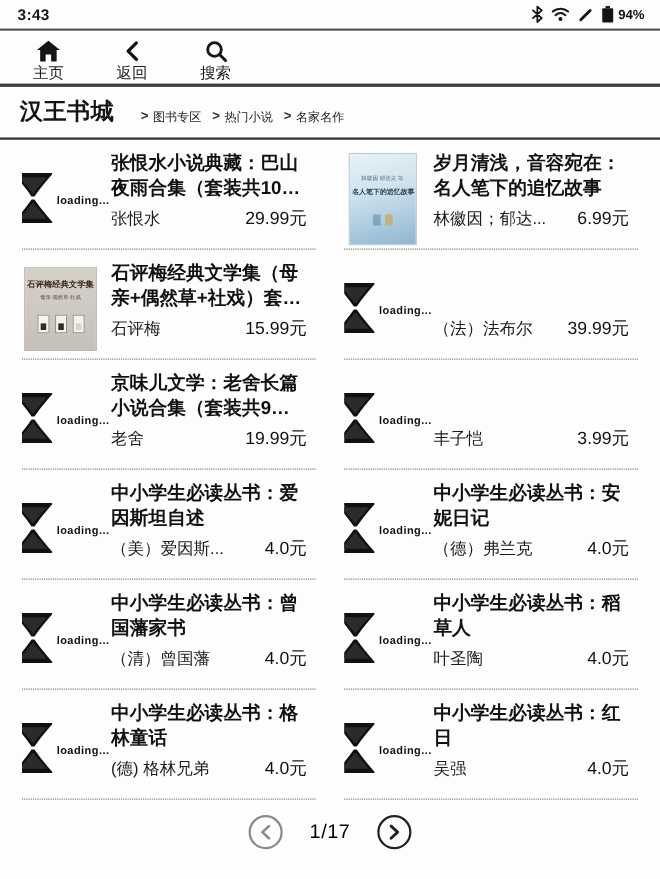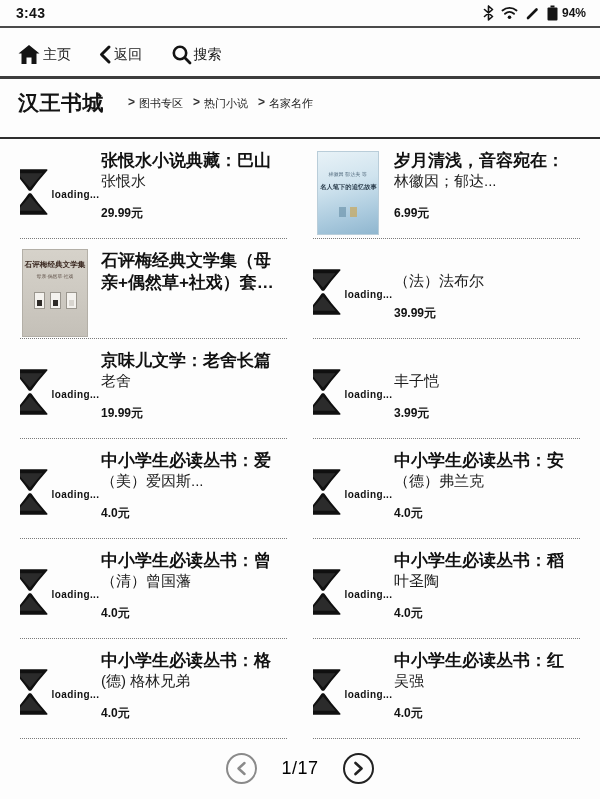--- a/index.html
+++ b/index.html
@@ -32,35 +32,35 @@
     height: 51px;
     display: flex;
     align-items: center;
     padding: 0 6px;
     border-bottom: 3px solid #3d3d3d;
     background: #fdfdfd;
   }
   .tool-btn {
     width: 76px;
     display: flex;
-    flex-direction: row;
-    align-items: center;
-    justify-content: center;
+    flex-direction: column;
+    align-items: center;
+    justify-content: flex-end;
     gap: 2px;
     background: none; border: none; cursor: pointer;
     padding-top: 4px;
   }
   .tool-btn svg { display: block; }
   .tool-label { font-size: 14px; color: #1a1a1a; line-height: 1; }
 
   
   .breadcrumb-row {
-    height: 60px;
-    display: flex;
-    align-items: center;
+    height: 48px;
+    display: flex;
+    align-items: flex-end;
     padding: 0 0 10px 18px;
     border-bottom: 2px solid #2e2e2e;
   }
   .store-title { font-size: 21px; font-weight: 700; letter-spacing: .5px; }
   .crumbs { display: flex; align-items: flex-end; margin-left: 14px; padding-bottom: 1px; }
   .crumb-sep { font-size: 12px; color: #333; margin: 0 4px 2px 10px; font-weight: 700; }
   .crumb { font-size: 11px; color: #1c1c1c; cursor: pointer; }
 
   
   .book-grid {
@@ -112,21 +112,21 @@
     gap: 3px;
     overflow: hidden;
   }
   .cover-blue .tiny-byline { font-size: 6px; color: #5b7385; white-space: nowrap; transform: scale(.85); }
   .cover-blue .tiny-title  { font-size: 7px; font-weight: 700; color: #2d3f4e; white-space: nowrap; transform: scale(.9); }
   .cover-blue .tiny-art { display: flex; gap: 4px; margin-top: 12px; }
   .cover-blue .tiny-art i { display: block; width: 7px; height: 10px; background: #6f96ad; opacity: .7; }
   .cover-blue .tiny-art i:last-child { background: #c9a75a; }
 
   .cover-shi {
-    width: 66px; height: 88px;
+    width: 66px; height: 76px;
     background: linear-gradient(180deg, #d6d2ca 0%, #ccc8c0 60%, #c4c0b8 100%);
     border: 1px solid #b3afa7;
     flex-direction: column;
     align-items: center;
     padding-top: 9px;
     gap: 2px;
     overflow: hidden;
   }
   .cover-shi .shi-title { font-size: 8px; font-weight: 700; color: #3c2a22; white-space: nowrap; transform: scale(.95); }
   .cover-shi .shi-sub   { font-size: 6px; color: #5a4b42; white-space: nowrap; transform: scale(.8); }
@@ -157,30 +157,29 @@
     -webkit-line-clamp: 2;
     -webkit-box-orient: vertical;
     overflow: hidden;
   }
   .book-meta {
     margin-top: auto;
     margin-bottom: 16px;
     display: flex;
     align-items: baseline;
     justify-content: space-between;
-    gap: 14px;
-    flex-direction: column;
+    gap: 6px;
   }
   .book-author {
     font-size: 15px;
     color: #1b1b1b;
     white-space: nowrap;
     overflow: hidden;
   }
-  .book-price { font-size: 12px; color: #111; white-space: nowrap; font-weight: bold; }
+  .book-price { font-size: 16px; color: #111; white-space: nowrap; }
 
   
   .pagination {
     height: 58px;
     display: flex;
     align-items: center;
     justify-content: center;
     gap: 24px;
   }
   .page-btn {
@@ -322,20 +321,24 @@
         <span class="shi-sub">母亲·偶然草·社戏</span>
         <span class="shi-books">
             <i></i>
             <i></i>
             <i></i>
           </span>
       </div>
     </div>
     <div class="book-text">
       <div class="book-title">石评梅经典文学集（母亲+偶然草+社戏）套装共3...</div>
+      <div class="book-meta">
+        <span class="book-author">石评梅</span>
+        <span class="book-price">15.99元</span>
+      </div>
     </div>
   </div>
     <div class="book-item">
     <div class="book-cover" data-cover="loading">
       <div class="cover-variant cover-loading">
         <span>
           <svg width="38" height="46" viewBox="0 0 36 44">
             <path d="M2 1 H34 Q25 11 18.8 20 L17.2 20 Q11 11 2 1 Z" fill="#101010" stroke="#101010" stroke-width="1.5" stroke-linejoin="round"></path>
             <path d="M17.2 24 L18.8 24 Q25 33 34 43 H2 Q11 33 17.2 24 Z" fill="#101010" stroke="#101010" stroke-width="1.5" stroke-linejoin="round"></path>
             <path d="M6 4 H30 Q24 11 18 18 Q12 11 6 4 Z" fill="#2b2b2b"></path>

